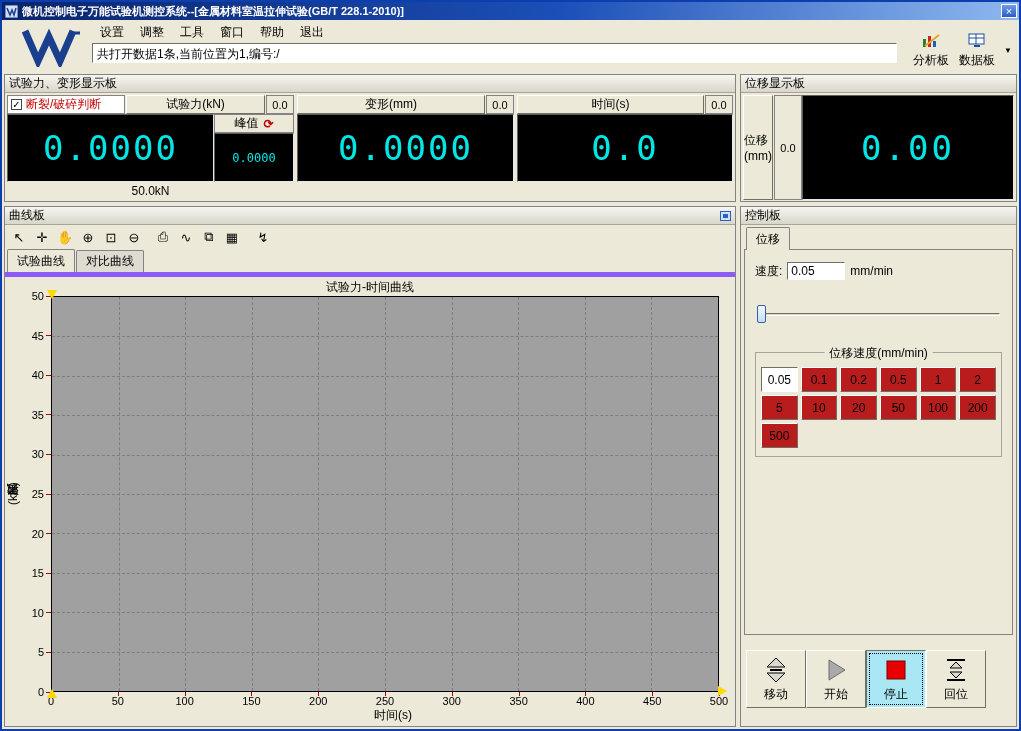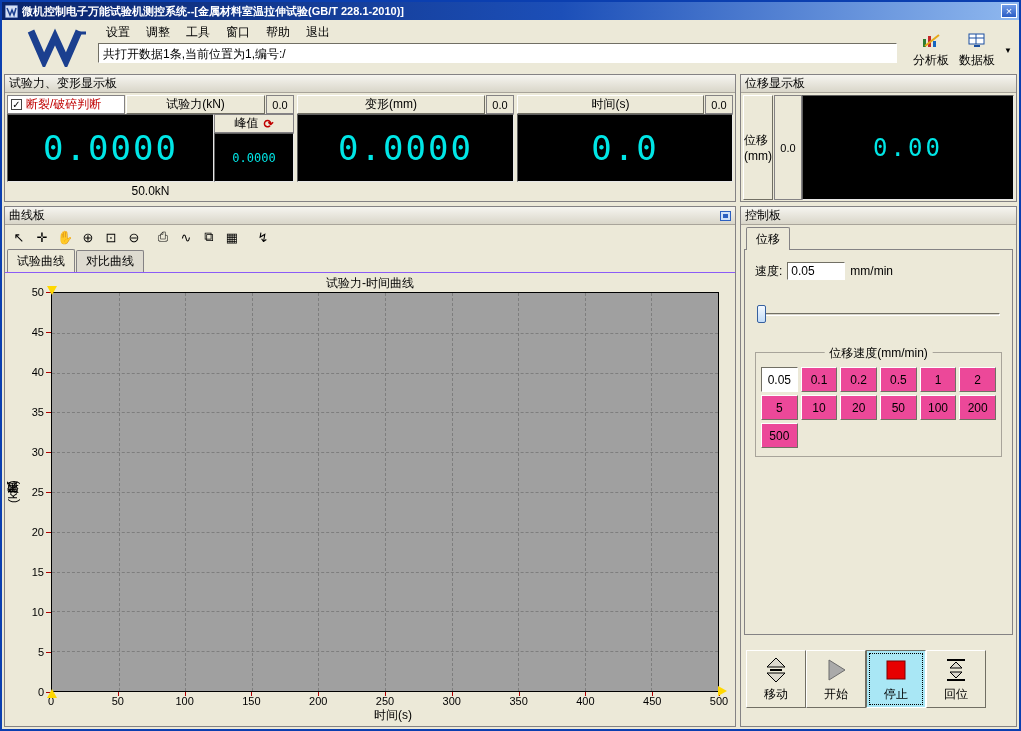--- a/index.html
+++ b/index.html
@@ -10,21 +10,21 @@
 
   
   .titlebar { height:18px; flex:0 0 18px; background:linear-gradient(90deg,#0a246a 0%,#1c4fb8 55%,#8fb8ef 100%);
               display:flex; align-items:center; padding:0 2px 0 3px; }
   .titlebar .app-icon { width:13px; height:13px; margin-right:4px; }
   .titlebar .title { color:#fff; font-weight:bold; font-size:11px; flex:1; white-space:nowrap; overflow:hidden; }
   .close-btn { width:16px; height:14px; background:linear-gradient(#6f9be8,#2a5cc4); border:1px solid #fff;
                color:#fff; font-size:11px; line-height:12px; text-align:center; cursor:default; }
 
   
-  .header { flex:0 0 52px; display:flex; padding:1px 4px 2px 18px; background:#ECE9D8; }
+  .header { flex:0 0 52px; display:flex; padding:1px 4px 2px 12px; background:#ECE9D8; }
   .logo { width:78px; display:flex; align-items:center; justify-content:center; }
   .header-center { flex:1; display:flex; flex-direction:column; }
   .menubar { height:22px; display:flex; align-items:center; }
   .menu-item { padding:2px 8px; cursor:default; }
   .statusfield { height:20px; background:#fff; border:1px solid; border-color:#716f64 #fff #fff #716f64;
                  padding:2px 4px; white-space:nowrap; overflow:hidden; }
   .header-right { width:118px; display:flex; align-items:flex-end; justify-content:flex-end; gap:2px; padding-bottom:1px; }
   .hbtn { width:44px; display:flex; flex-direction:column; align-items:center; gap:1px; cursor:default; }
   .hbtn .lbl { font-size:12px; }
   .dd-arrow { width:14px; font-size:8px; padding-bottom:14px; text-align:center; }
@@ -68,34 +68,34 @@
               justify-content:center; gap:5px; font-size:12px; }
   .refresh-glyph { color:#c00000; font-weight:bold; font-size:12px; }
   .led-peak { flex:1; font-size:12px; }
   .fp-foot { flex:0 0 18px; display:flex; align-items:center; justify-content:center; font-size:12px; }
   .fp-foot.left { justify-content:flex-start; gap:5px; padding-left:4px; }
   .prog-ind { width:10px; height:10px; background:#e60000; border:1px solid #6d0000; }
 
   
   .disp-panel { flex:0 0 128px; }
   .dp-inner { flex:1; display:flex; flex-direction:row; padding:2px 2px 1px 2px; }
-  .led-disp { flex:1; font-size:24px; letter-spacing:3px; }
+  .led-disp { flex:1; font-size:34px; letter-spacing:3px; }
 
   
   .curve-panel { flex:1; }
   .toolbar { flex:0 0 24px; display:flex; align-items:center; gap:1px; padding:1px 3px; }
   .tbtn { width:22px; height:20px; display:flex; align-items:center; justify-content:center;
           font-size:13px; border:1px solid transparent; cursor:default; }
   .tbtn:nth-child(7) { margin-left:6px; }
   .tbtn:nth-child(11) { margin-left:8px; }
   .tabrow { flex:0 0 19px; display:flex; align-items:flex-end; padding-left:2px; }
   .tab { padding:2px 9px 2px 9px; background:#dedbd0; border:1px solid #848284; border-bottom:none;
          border-radius:2px 2px 0 0; margin-right:1px; font-size:12px; cursor:default; }
   .tab.active { background:#ECE9D8; position:relative; z-index:2; padding-top:3px; }
-  .chartwrap { flex:1; display:flex; flex-direction:column; border-top:1px solid #8b5cf6; padding:2px 0 2px 0; }
+  .chartwrap { flex:1; display:flex; flex-direction:column; border-top:5px solid #8b5cf6; padding:2px 0 2px 0; }
   .chart-title { flex:0 0 16px; text-align:center; font-size:12px; }
   .chart-body { flex:1; display:grid; grid-template-columns:16px 30px 1fr 16px; grid-template-rows:1fr 15px; }
   .ylabel { grid-column:1; grid-row:1; writing-mode:vertical-rl; transform:rotate(180deg);
             display:flex; align-items:center; justify-content:center; font-size:12px; }
   .yticks { grid-column:2; grid-row:1; position:relative; }
   .ylab { position:absolute; right:7px; transform:translateY(-50%); font-size:11px; }
   .ymark { position:absolute; right:0; width:5px; height:1px; background:#b00000; }
   .plot { grid-column:3; grid-row:1; position:relative; background:#a0a0a0; border:1px solid #000; }
   .vgrid { position:absolute; top:0; bottom:0; width:0; border-left:1px dashed #7e7e7e; }
   .hgrid { position:absolute; left:0; right:0; height:0; border-top:1px dashed #7e7e7e; }
@@ -120,21 +120,21 @@
   .slider { margin-top:24px; height:20px; position:relative; }
   .groove { position:absolute; left:2px; right:2px; top:9px; height:3px; background:#d8d5ca;
             border:1px solid; border-color:#716f64 #fff #fff #716f64; }
   .thumb { position:absolute; left:2px; top:1px; width:9px; height:18px; background:linear-gradient(#f4f9ff,#c2dcf8);
            border:1px solid #36609f; border-radius:2px; }
   .groupbox { margin-top:28px; border:1px solid #a8a49a; position:relative; padding:14px 5px 8px 5px; }
   .grouplabel { position:absolute; top:-8px; left:50%; transform:translateX(-50%); background:#ECE9D8;
                 padding:0 5px; font-size:12px; white-space:nowrap; }
   .speed-grid { display:grid; grid-template-columns:repeat(6,1fr); gap:3px; }
   .spd { height:25px; display:flex; align-items:center; justify-content:center; font-size:12px;
-         background:#ec4899; border:1px solid; border-color:#fff #716f64 #716f64 #fff; cursor:default; }
+         background:#b91c1c; border:1px solid; border-color:#fff #716f64 #716f64 #fff; cursor:default; }
   .spd.active { background:#fff; border-color:#716f64 #fff #fff #716f64; }
   .tab-spacer { flex:1; }
   .ctl-buttons { flex:0 0 88px; display:flex; align-items:center; justify-content:flex-start; padding:0 2px;font-family:Liberation Serif, serif; }
   .ctlbtn { width:60px; height:58px; display:flex; flex-direction:column; align-items:center; justify-content:center;
             gap:2px; background:#ECE9D8; border:1px solid; border-color:#fff #716f64 #716f64 #fff;
             font-size:12px; cursor:default; }
   .ctlbtn.active { background:#a9e7f5; border-color:#716f64 #fff #fff #716f64; outline:1px dotted #000; outline-offset:-4px; }
   .ctlbtn .icon { height:28px; display:flex; align-items:center; justify-content:center; }
 </style>
 </head>

